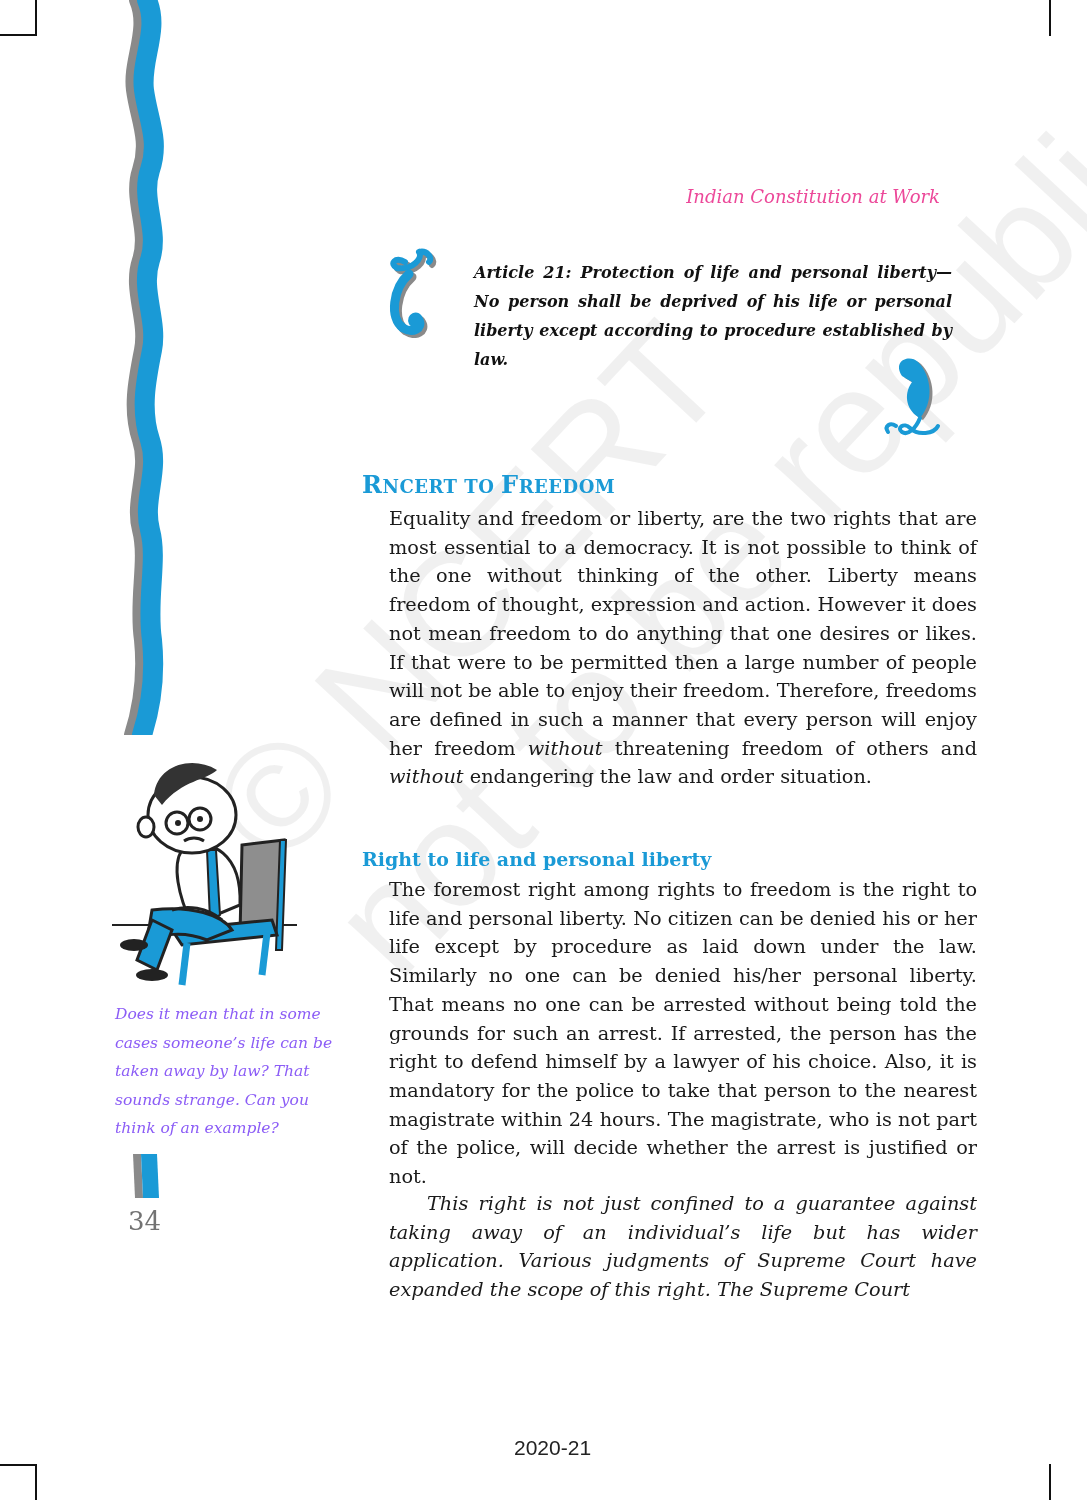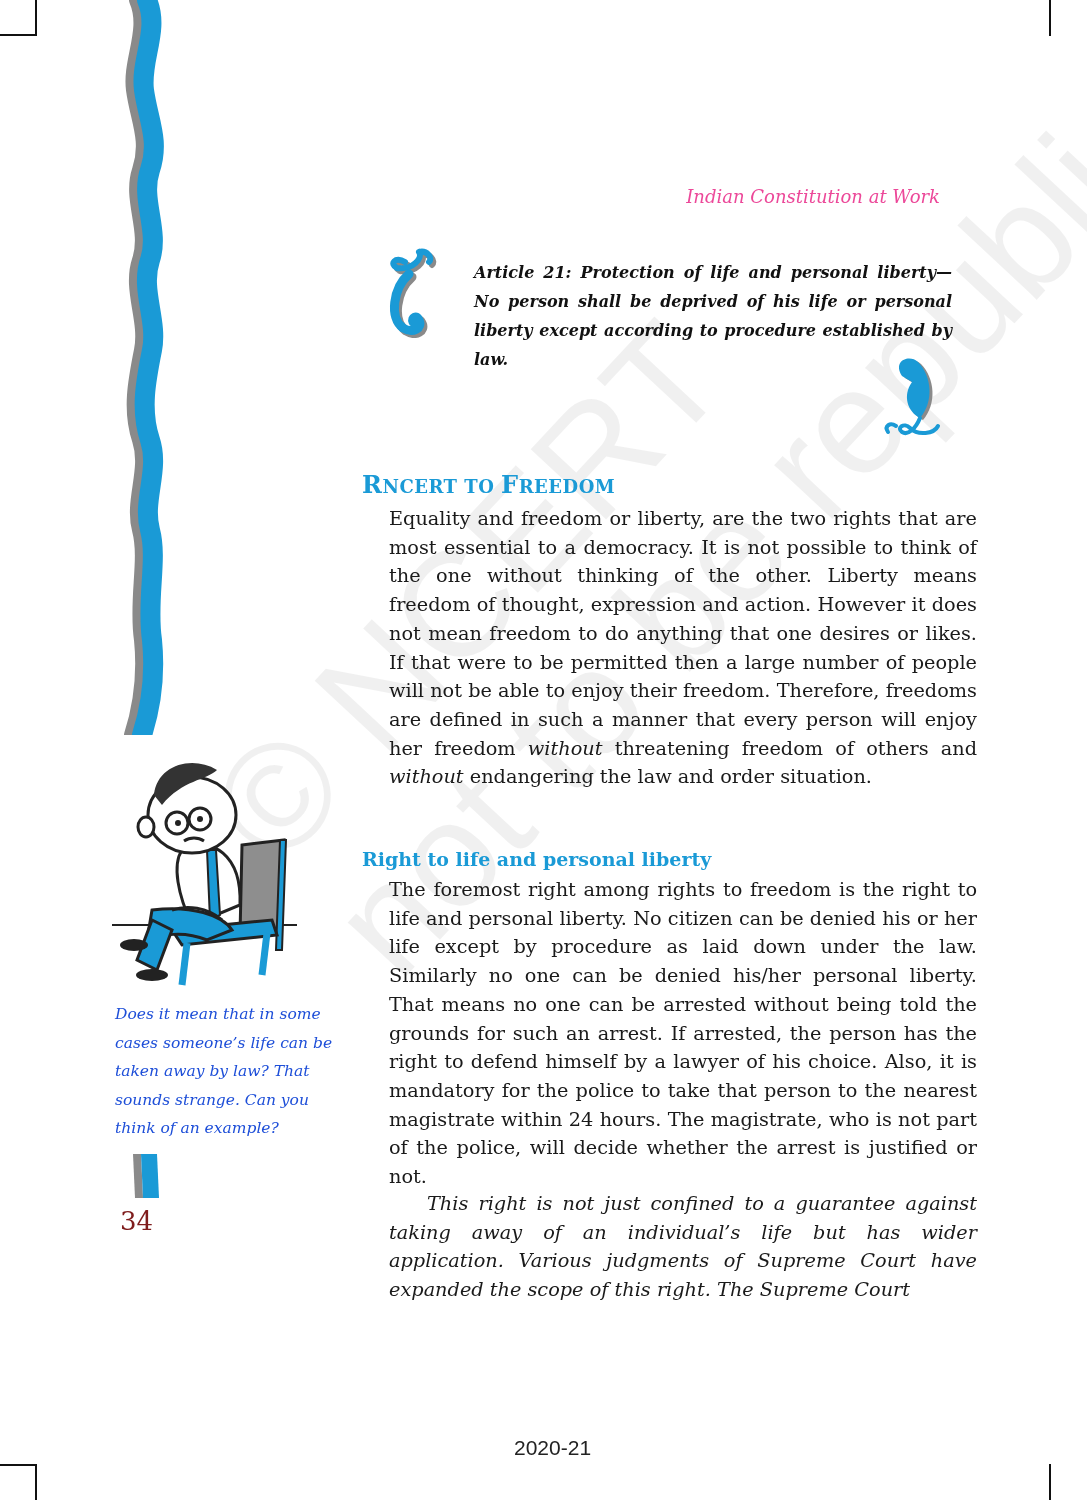--- a/index.html
+++ b/index.html
@@ -21,23 +21,23 @@
     font-weight:bold; color:#1a9ad6; font-size:24px; letter-spacing:0.5px; }
   .h-section .sc { font-size:18px; }
   .body-text { position:absolute; left:354px; width:588px; font-family:"DejaVu Serif", serif;
     font-size:19.3px; line-height:28.7px; text-align:justify; color:#1a1a1a;margin-left:35px; }
   .p1 { top:505px; }
   .h-sub { position:absolute; left:362px; top:848px; font-family:"DejaVu Serif", serif;
     font-weight:bold; color:#1a9ad6; font-size:19px; }
   .p2 { top:876px; }
   .p3 { top:1190px; text-indent:38px;font-style:italic; }
   .caption { position:absolute; left:115px; top:1000px; width:225px;
-    font-family:"DejaVu Serif", serif; font-style:italic; font-size:15.5px; line-height:28.5px; color:#1d4ed8; }
+    font-family:"DejaVu Serif", serif; font-style:italic; font-size:15.5px; line-height:28.5px; color:#8b5cf6; }
   .page-tab { position:absolute; left:133px; top:1154px; width:26px; height:44px; }
-  .page-num { position:absolute; left:120px; top:1206px; font-size:26px; font-family:"DejaVu Serif", serif; color:#7f1d1d; }
+  .page-num { position:absolute; left:128px; top:1206px; font-size:26px; font-family:"DejaVu Serif", serif; color:#737373; }
   .year { position:absolute; left:514px; top:1436px; font-family:"Liberation Sans", sans-serif; font-size:21px; color:#222; }
   .illus { position:absolute; left:112px; top:735px; width:185px; height:255px; }
 </style>
 </head>
 <body>
 
 <div class="crop" style="left:0;top:34px;width:36px;height:2px;"></div>
 <div class="crop" style="left:35px;top:0;width:2px;height:36px;"></div>
 <div class="crop" style="left:1049px;top:0;width:2px;height:36px;"></div>
 <div class="crop" style="left:0;top:1464px;width:36px;height:2px;"></div>

